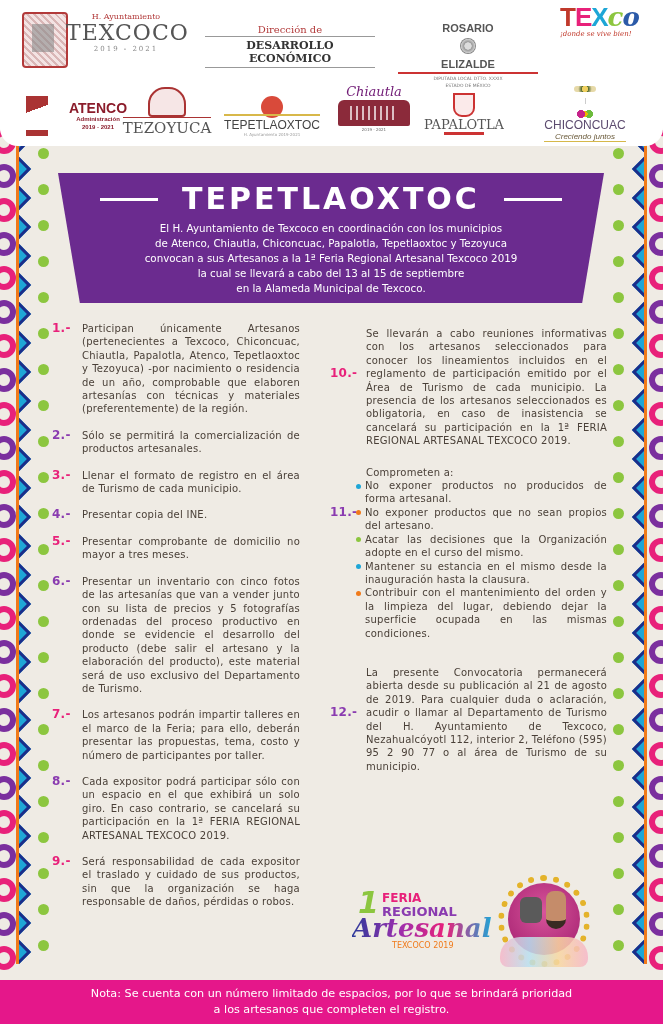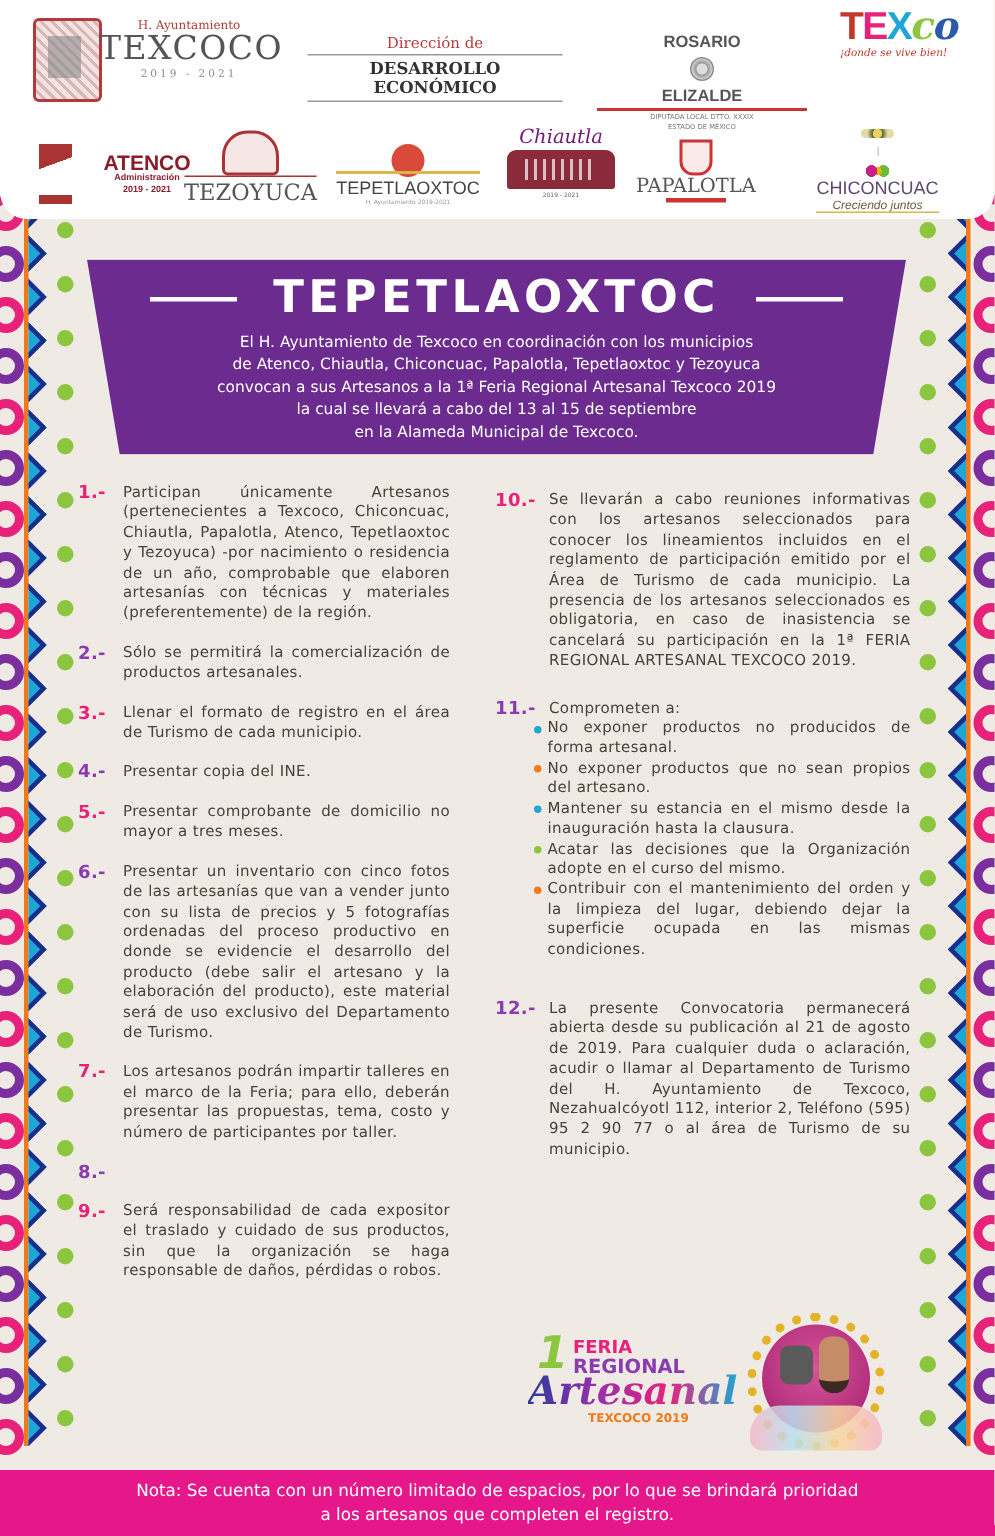--- a/index.html
+++ b/index.html
@@ -92,34 +92,34 @@
   .banner .title { font-family:"DejaVu Sans", sans-serif; font-weight:bold; font-size:30px; letter-spacing:3px; line-height:40px; }
   .banner .intro { font-family:"DejaVu Sans", sans-serif; font-size:10.3px; line-height:15px; margin-top:2px; }
   .banner .intro div { white-space:nowrap; }
 
   
   .col { position:absolute; z-index:2; font-size:10px; line-height:13.4px; letter-spacing:0.25px; }
   .col.left { left:52px; top:322px; width:248px; }
   .col.right { left:330px; top:327px; width:277px; }
   .item { display:flex; margin-bottom:13px; }
   .num { font-weight:bold; font-size:12px; flex:0 0 auto; width:30px; line-height:13px; }
-  .col.right .num { width:36px; }
+  .col.right .num { width:36px;margin-top:40px; }
   .text { text-align:justify; flex:1; }
   .sublist { margin:0; padding:0; list-style:none; }
   .sublist li { display:flex; text-align:justify; }
   .bullet { flex:0 0 9px; height:6px; display:flex; align-items:center; margin-top:4px; }
   .bullet i { display:block; width:5px; height:5px; border-radius:50%; }
 
   
   .feria { position:absolute; left:350px; top:885px; width:150px; height:65px; z-index:2; }
   .feria .one { position:absolute; left:8px; top:0px; font-weight:bold; font-size:30px; color:#8cc63f; font-style:italic; }
   .feria .l1 { position:absolute; left:32px; top:6px; font-weight:bold; font-size:12px; color:#e8217a; }
   .feria .l2 { position:absolute; left:32px; top:19px; font-weight:bold; font-size:13px; color:#8a3bb0; }
   .feria .l3 { position:absolute; left:2px; top:28px; font-family:"DejaVu Serif", serif; font-style:italic; font-weight:bold; font-size:26px; background:linear-gradient(90deg,#2b3a9a,#9b2fae,#e8217a,#1ea6d6); -webkit-background-clip:text; background-clip:text; color:transparent; }
-  .feria .l4 { position:absolute; left:42px; top:56px; font-weight:bold; font-size:8px; color:#f07a1a; }
+  .feria .l4 { position:absolute; left:42px; top:56px; font-weight:normal; font-size:8px; color:#f07a1a; }
   .medallion { position:absolute; left:498px; top:875px; width:92px; height:92px; z-index:2; }
   .medallion .halo { position:absolute; inset:0; border-radius:50%; border:6px dotted #e4b32a; }
   .medallion .disc { position:absolute; left:10px; top:8px; width:72px; height:72px; border-radius:50%; background:radial-gradient(circle at 50% 40%,#d8559a,#a11d6e); }
   .medallion .pot { position:absolute; left:22px; top:22px; width:22px; height:26px; background:#5a5a5a; border-radius:6px; }
   .medallion .face { position:absolute; left:48px; top:16px; width:20px; height:30px; background:#c58c6a; border-radius:8px 8px 10px 10px; border-bottom:8px solid #3a2a22; }
   .medallion .hands { position:absolute; left:2px; top:62px; width:88px; height:30px; border-radius:20px 20px 8px 8px; background:linear-gradient(90deg,#f6b6c8,#b8e0f0,#f8d7a0,#f6b6c8); opacity:.85; }
 
   
   .footer { position:absolute; left:0; top:980px; width:663px; height:44px; background:#e5178a; color:#fff; text-align:center; font-size:11.2px; line-height:16px; padding-top:6px; box-sizing:border-box; z-index:3; }
 </style>
@@ -403,20 +403,21 @@
   <div class="item">
     <span class="num" style="color:#8a3bb0">6.-</span>
     <span class="text">Presentar un inventario con cinco fotos de las artesanías que van a vender junto con su lista de precios y 5 fotografías ordenadas del proceso productivo en donde se evidencie el desarrollo del producto (debe salir el artesano y la elaboración del producto), este material será de uso exclusivo del Departamento de Turismo.</span>
   </div>
   <div class="item">
     <span class="num" style="color:#e8217a">7.-</span>
     <span class="text">Los artesanos podrán impartir talleres en el marco de la Feria; para ello, deberán presentar las propuestas, tema, costo y número de participantes por taller.</span>
   </div>
   <div class="item">
     <span class="num" style="color:#8a3bb0">8.-</span>
+    <span class="text">Cada expositor podrá participar sólo con un espacio en el que exhibirá un solo giro. En caso contrario, se cancelará su participación en la 1ª FERIA REGIONAL ARTESANAL TEXCOCO 2019.</span>
   </div>
   <div class="item">
     <span class="num" style="color:#e8217a">9.-</span>
     <span class="text">Será responsabilidad de cada expositor el traslado y cuidado de sus productos, sin que la organización se haga responsable de daños, pérdidas o robos.</span>
   </div>
 </div>
 
 <div class="col right">
   <div class="item" style="margin-bottom:18px;">
     <span class="num" style="color:#e8217a">10.-</span>
@@ -434,29 +435,29 @@
             <span>No exponer productos no producidos de forma artesanal.</span>
           </li>
         <li>
             <span class="bullet">
               <i style="background:#f07a1a"></i>
             </span>
             <span>No exponer productos que no sean propios del artesano.</span>
           </li>
         <li>
             <span class="bullet">
+              <i style="background:#8cc63f"></i>
+            </span>
+            <span>Acatar las decisiones que la Organización adopte en el curso del mismo.</span>
+          </li>
+        <li>
+            <span class="bullet">
               <i style="background:#1ea6d6"></i>
             </span>
             <span>Mantener su estancia en el mismo desde la inauguración hasta la clausura.</span>
-          </li>
-        <li>
-            <span class="bullet">
-              <i style="background:#8cc63f"></i>
-            </span>
-            <span>Acatar las decisiones que la Organización adopte en el curso del mismo.</span>
           </li>
         <li>
             <span class="bullet">
               <i style="background:#f07a1a"></i>
             </span>
             <span>Contribuir con el mantenimiento del orden y la limpieza del lugar, debiendo dejar la superficie ocupada en las mismas condiciones.</span>
           </li>
       </ul>
     </div>
   </div>

